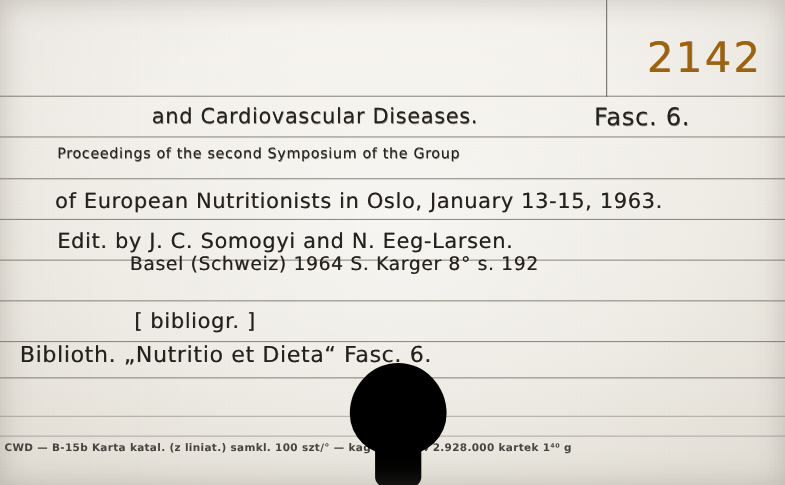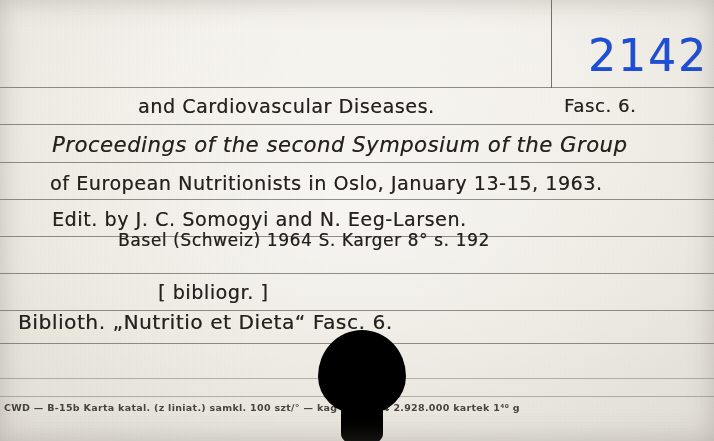--- a/index.html
+++ b/index.html
@@ -67,39 +67,39 @@
     transform-origin: left bottom;
   }
   .hand.ink {
     text-shadow: 0.4px 0.3px 0 rgba(40,36,32,0.55);
   }
 
   #catalog-number {
     position: absolute;
     left: 588px;
     top: 30px;
-    font-size: 44px;
+    font-size: 38px;
     letter-spacing: 2px;
-    color: #1d4ed8;
+    color: #a16207;
     font-family: "DejaVu Sans", sans-serif;
     text-shadow: 0.6px 0.4px 0 rgba(30,27,24,0.5);
   }
 
   #heading-word {
     left: 28px;
     top: 45px;
     font-size: 20px;
   }
   #line-2 { left: 138px; top: 95px; font-size: 19px; }
-  #fasc-top { left: 564px; top: 95px; font-size: 18px; }
-  #line-3 { left: 52px; top: 133px; font-size: 21px; font-style: italic; }
+  #fasc-top { left: 540px; top: 95px; font-size: 22px; }
+  #line-3 { left: 52px; top: 133px; font-size: 13px; }
   #line-4 { left: 50px; top: 172px; font-size: 19px; }
   #line-5 { left: 52px; top: 208px; font-size: 19px; text-align: right; }
   #line-6 { left: 118px; top: 230px; font-size: 17px; }
-  #line-7 { left: 122px; top: 281px; font-size: 19px; margin-left: 36px; }
+  #line-7 { left: 122px; top: 281px; font-size: 19px; }
   #line-8 { left: 18px; top: 310px; font-size: 20px; }
 
   
   #footer-text {
     position: absolute;
     left: 4px;
     top: 402px;
     font-size: 9.5px;
     color: #2b2723;
     font-family: "DejaVu Sans", sans-serif;

